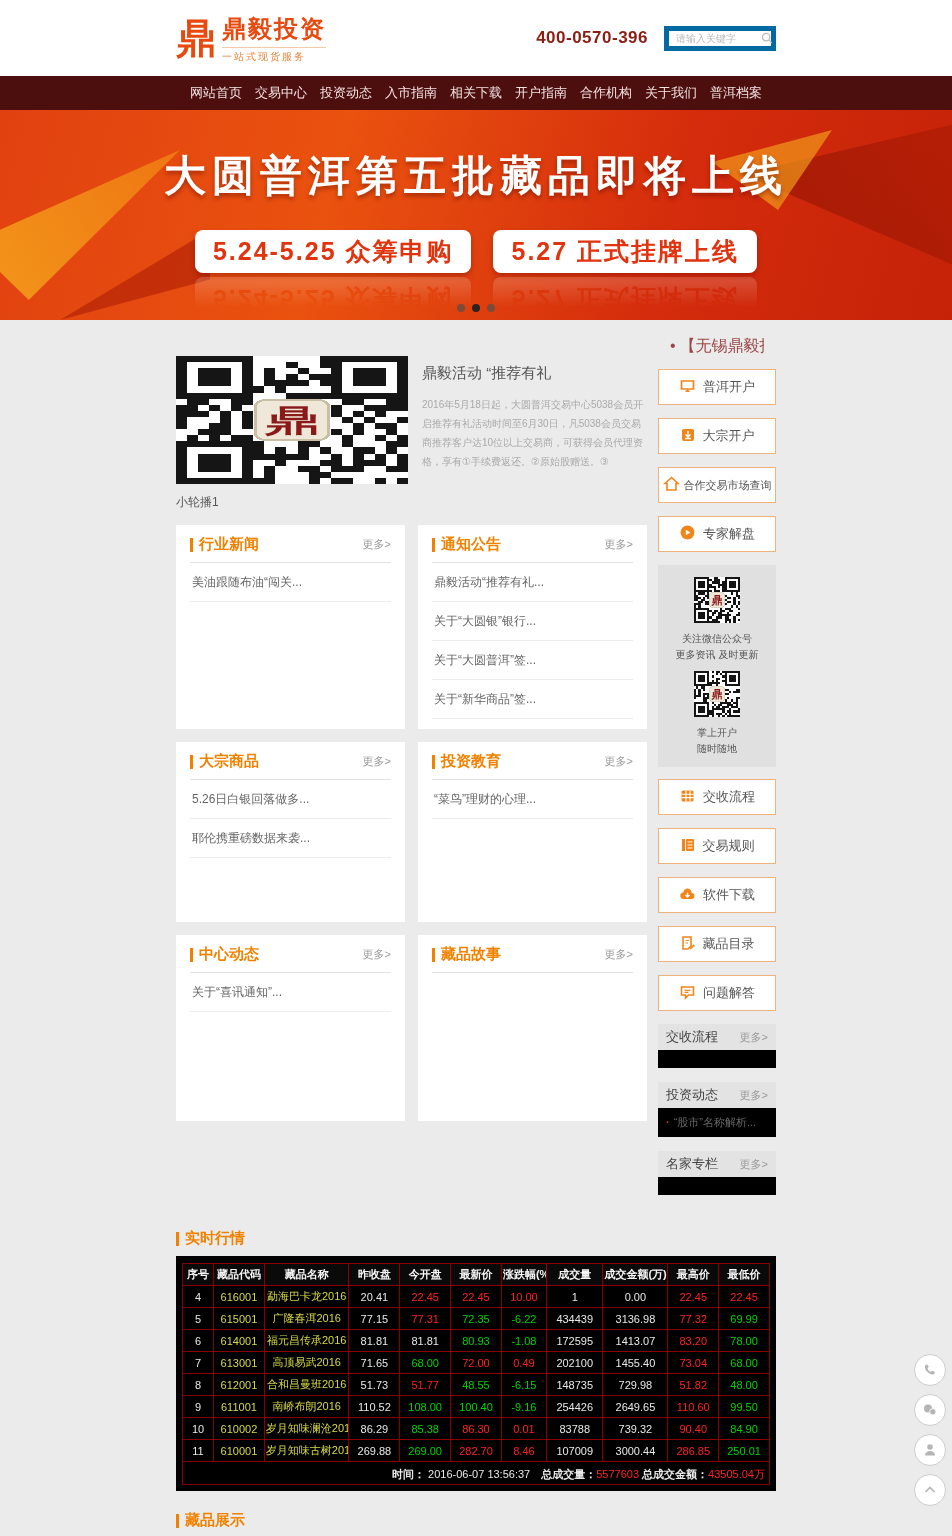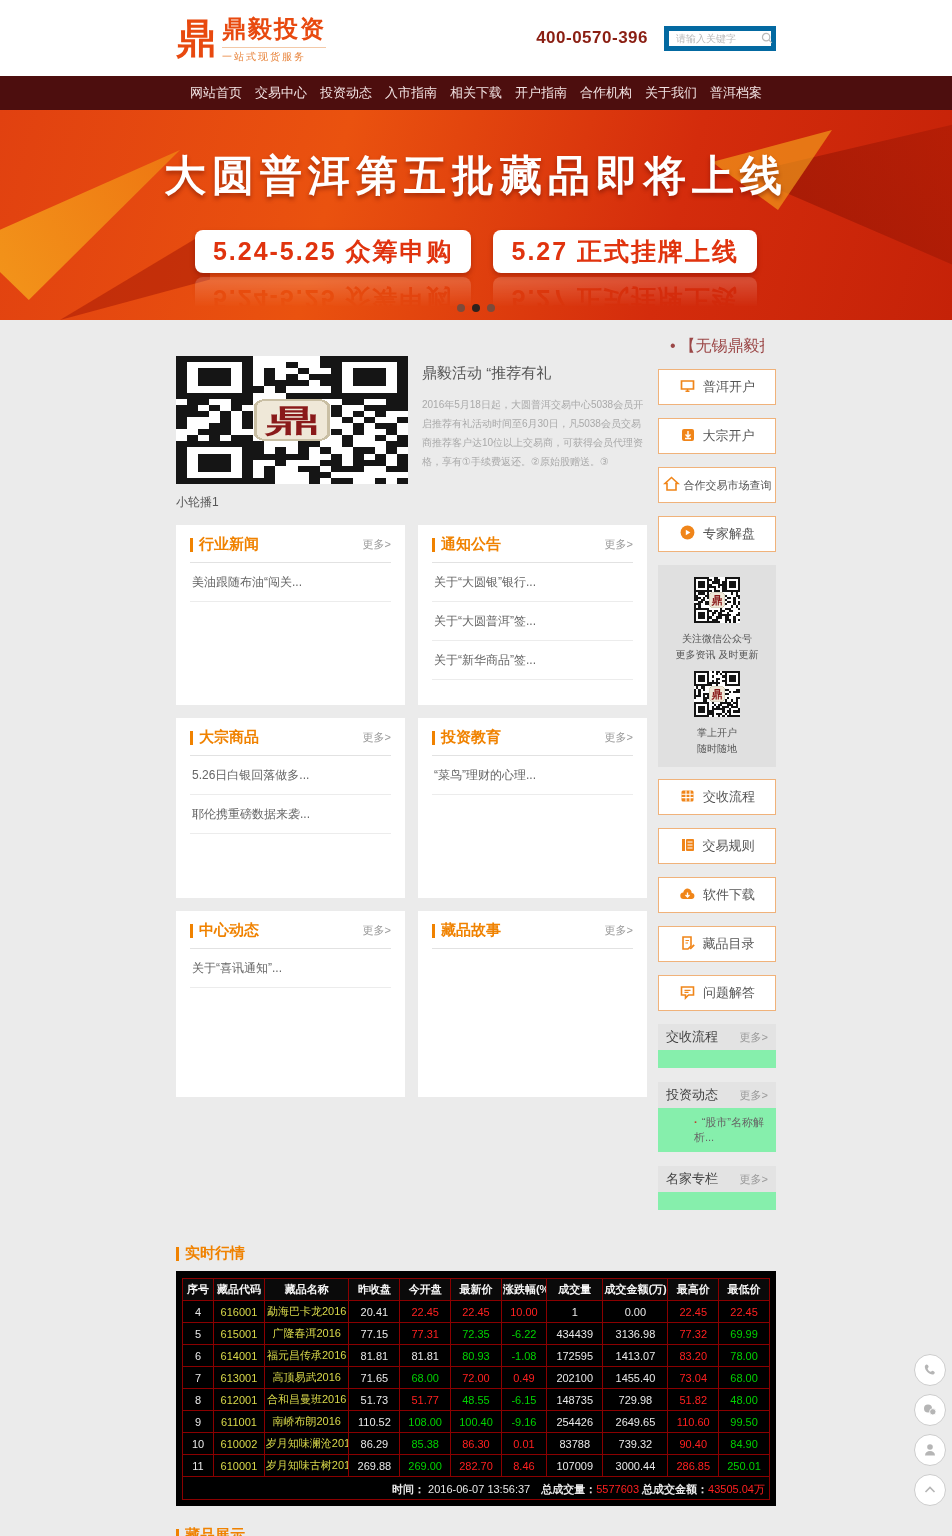--- a/index.html
+++ b/index.html
@@ -69,21 +69,21 @@
   .ticker { font-size:16px; color:#9b4747; margin:2px 12px 12px; white-space:nowrap; overflow:hidden; }
   .ticker .bullet { color:#9b4747; margin-right:4px; }
   .side-btn { display:flex; align-items:center; justify-content:center; gap:7px; background:#fff; border:1px solid #f0b27a; height:36px; margin-bottom:13px; font-size:13px; color:#555; cursor:pointer; width:100%; }
   .side-btn svg { flex:none; }
   .wechat-panel { background:#e0e0e0; padding:12px 8px 10px; text-align:center; margin-bottom:12px; }
   .qr-small { width:46px; height:46px; background:#fff; display:inline-block; }
   .wx-cap { font-size:10px; color:#555; line-height:1.6; margin:4px 0 8px; }
   .side-panel { margin-bottom:14px; }
   .side-panel-head { background:#e3e3e3; height:26px; display:flex; align-items:center; padding:0 8px; }
   .side-panel-title { font-size:13px; color:#444; }
-  .side-panel-body { background:#86efac; min-height:18px;padding-left:28px; }
+  .side-panel-body { background:#000000; min-height:18px; }
   .side-panel-body .item { font-size:11px; color:#666; padding:7px 8px; cursor:pointer; }
   .side-panel-body .item::before { content:"·"; color:#c0392b; margin-right:4px; font-weight:bold; }
 
   
   .section-head { display:flex; align-items:center; margin:20px 0 8px; }
   .section-title { color:#f08200; font-size:15px; font-weight:bold; }
   .quotes-box { background:#000; padding:7px 6px 6px; }
   table.quotes { width:100%; border-collapse:collapse; table-layout:fixed; }
   table.quotes th, table.quotes td { border:1px solid #8a0000; font-size:11px; text-align:center; padding:3px 1px; overflow:hidden; white-space:nowrap; }
   table.quotes th { color:#f5f5f5; font-weight:bold; background:#0a0a0a; }
@@ -319,20 +319,21 @@
               <li>美油跟随布油“闯关...</li>
             </ul>
   </div>
           <div class="card">
     <div class="card-head">
       <span class="bar"></span>
       <span class="card-title">通知公告</span>
       <a class="more">更多&gt;</a>
     </div>
     <ul class="news-list">
+              <li>鼎毅活动“推荐有礼...</li>
               <li>关于“大圆银”银行...</li>
               <li>关于“大圆普洱”签...</li>
               <li>关于“新华商品”签...</li>
             </ul>
   </div>
           <div class="card">
     <div class="card-head">
       <span class="bar"></span>
       <span class="card-title">大宗商品</span>
       <a class="more">更多&gt;</a>

